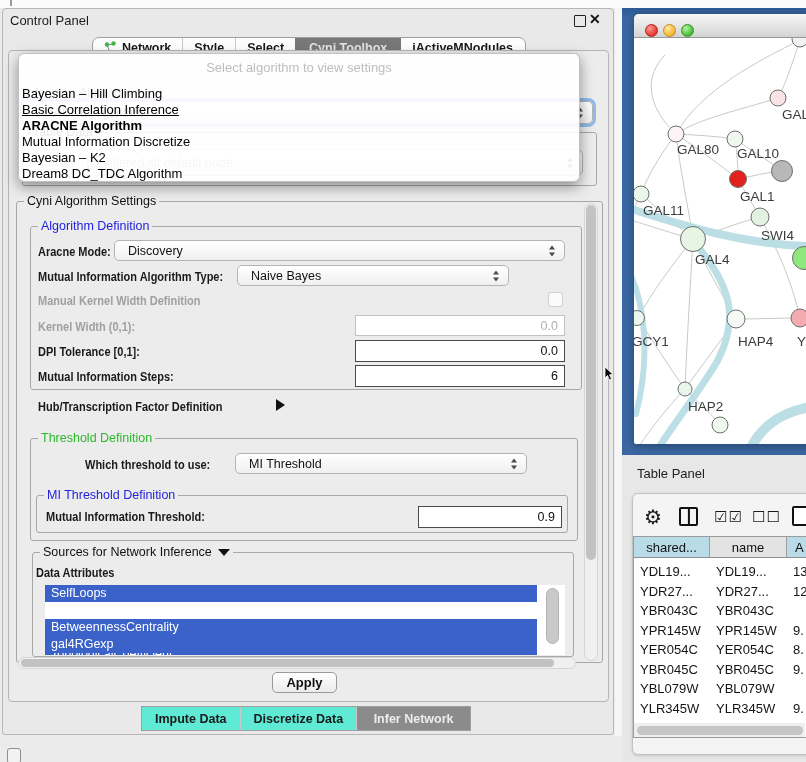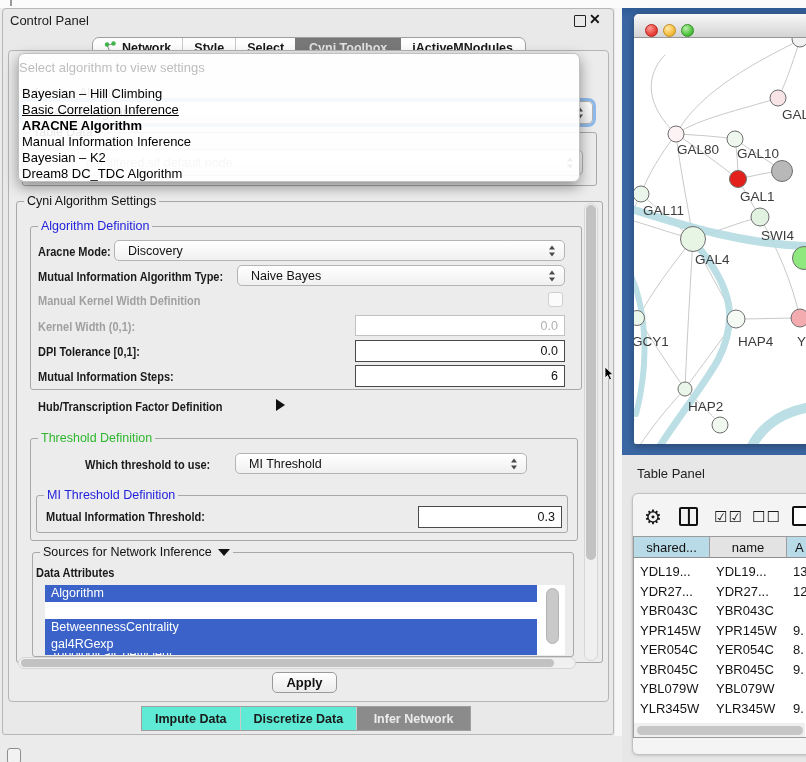--- a/index.html
+++ b/index.html
@@ -26,21 +26,21 @@
   .combo{background:linear-gradient(#ffffff,#f0f0f0);border:1px solid #b4b4b4;border-radius:5px;box-sizing:border-box;}
   .combo .cval{position:absolute;left:13px;top:50%;transform:translateY(-50%);font-size:12.5px;color:#111;white-space:nowrap;}
   .stp{position:absolute;right:8px;top:50%;transform:translateY(-50%);width:7px;height:11px;}
   .stp:before,.stp:after{content:"";position:absolute;left:0;border-left:3.5px solid transparent;border-right:3.5px solid transparent;}
   .stp:before{top:0;border-bottom:4.5px solid #4a4a4a;}
   .stp:after{bottom:0;border-top:4.5px solid #4a4a4a;}
   #infcombo{box-shadow:0 0 0 3px rgba(90,160,235,.65);}
   #popup{left:18px;top:53px;width:562px;height:129px;background:rgba(255,255,255,0.91);
          border:1px solid rgba(120,120,120,.45);border-radius:6px;box-shadow:0 5px 14px rgba(0,0,0,.4);
          box-sizing:border-box;z-index:40;}
-  #popup .ph{position:absolute;left:0;right:0;top:6px;font-size:13px;color:#bdbdbd;}
+  #popup .ph{position:absolute;left:0;right:0;top:6px;text-align:center;font-size:13px;color:#bdbdbd;}
   .pitem{position:absolute;left:3px;font-size:13px;color:#000;white-space:nowrap;}
   .pitem.b{font-weight:700;}
   .group{position:absolute;border:1px solid #a8a8a8;border-radius:3px;box-sizing:border-box;}
   .gt{position:absolute;top:-8px;left:7px;background:#ececec;padding:0 3px;font-size:12.5px;line-height:15px;color:#111;white-space:nowrap;}
   .gt.blue{color:#2222dd;}
   .gt.green{color:#2db82d;}
   .flabel{position:absolute;font-size:12.5px;font-weight:700;color:#1a1a1a;white-space:nowrap;
           transform:scaleX(0.88);transform-origin:0 50%;}
   .flabel.dis{color:#a0a0a0;}
   .tfield{position:absolute;background:#fff;box-sizing:border-box;font-size:12.5px;color:#111;text-align:right;padding:3px 6px 12px 0;}
@@ -143,42 +143,42 @@
     <span class="cval" style="color:#9a9a9a;">gal-filtered.sif default node</span>
     <span class="stp"></span>
   </div>
 
   <div class="abs" id="popup">
     <div class="ph">Select algorithm to view settings</div>
     <div id="pitems">
         <div class="pitem" style="top: 32px;">Bayesian – Hill Climbing</div>
         <div class="pitem" style="top: 48px; text-decoration: underline;">Basic Correlation Inference</div>
         <div class="pitem b" style="top: 64px;">ARACNE Algorithm</div>
-        <div class="pitem" style="top: 80px;">Manual Information Inference</div>
+        <div class="pitem" style="top: 80px;">Mutual Information Discretize</div>
         <div class="pitem" style="top: 96px;">Bayesian – K2</div>
         <div class="pitem" style="top: 112px;">Dream8 DC_TDC Algorithm</div>
       </div>
   </div>
 
   <div class="group" style="left:16px;top:201px;width:587px;height:462px;">
     <span class="gt">Cyni Algorithm Settings</span>
   </div>
   <div class="sbtrack" style="left:584px;top:203px;width:14px;height:458px;border-radius:7px;"></div>
   <div class="sbthumb" style="left:586px;top:205px;width:10px;height:355px;"></div>
 
   <div class="group" style="left:30px;top:226px;width:552px;height:164px;">
     <span class="gt blue">Algorithm Definition</span>
   </div>
   <span class="flabel" style="left:38px;top:245px;">Aracne Mode:</span>
   <div class="abs combo" style="left:114px;top:240px;width:451px;height:21px;">
     <span class="cval">Discovery</span>
     <span class="stp"></span>
   </div>
   <span class="flabel" style="left:38px;top:270px;">Mutual Information Algorithm Type:</span>
-  <div class="abs combo" style="left:237px;top:265px;width:328px;height:21px;">
+  <div class="abs combo" style="left:237px;top:265px;width:272px;height:21px;">
     <span class="cval">Naive Bayes</span>
     <span class="stp"></span>
   </div>
   <span class="flabel dis" style="left:38px;top:294px;">Manual Kernel Width Definition</span>
   <div class="abs" style="left:548px;top:292px;width:15px;height:15px;border:1px solid #cfcfcf;border-radius:3px;background:#fbfbfb;box-sizing:border-box;"></div>
   <span class="flabel dis" style="left:38px;top:320px;">Kernel Width (0,1):</span>
   <div class="tfield dis" style="left:355px;top:315px;width:210px;height:21px;">0.0</div>
   <span class="flabel" style="left:38px;top:345px;">DPI Tolerance [0,1]:</span>
   <div class="tfield en" style="left:355px;top:340px;width:210px;height:22px;">0.0</div>
   <span class="flabel" style="left:38px;top:370px;">Mutual Information Steps:</span>
@@ -192,28 +192,28 @@
   </div>
   <span class="flabel" style="left:85px;top:458px;">Which threshold to use:</span>
   <div class="abs combo" style="left:235px;top:453px;width:292px;height:21px;">
     <span class="cval">MI Threshold</span>
     <span class="stp"></span>
   </div>
   <div class="group" style="left:36px;top:495px;width:532px;height:38px;">
     <span class="gt blue">MI Threshold Definition</span>
   </div>
   <span class="flabel" style="left:46px;top:510px;">Mutual Information Threshold:</span>
-  <div class="tfield en" style="left:418px;top:506px;width:144px;height:22px;">0.3</div>
+  <div class="tfield en" style="left:418px;top:506px;width:144px;height:22px;">0.9</div>
 
   <div class="group" style="left:32px;top:552px;width:542px;height:105px;">
     <span class="gt"><span>Sources for Network Inference</span> <span style="display:inline-block;width:0;height:0;border-left:6px solid transparent;border-right:6px solid transparent;border-top:7px solid #111;vertical-align:middle;margin-left:3px;"></span></span>
   </div>
   <span class="flabel" style="left:36px;top:566px;">Data Attributes</span>
   <div class="abs" id="attrlist">
-      <div class="litem" style="top: 0px;">Algorithm</div>
+      <div class="litem" style="top: 0px;">SelfLoops</div>
       <div class="litem" style="top: 17px; margin-top: 44px;">TopologicalCoefficient</div>
       <div class="litem" style="top: 34px;">BetweennessCentrality</div>
       <div class="litem" style="top: 51px;">gal4RGexp</div>
     </div>
   <div class="sbtrack" style="left:540px;top:585px;width:25px;height:70px;border:none;background:#fff;border-radius:0;"></div>
   <div class="sbthumb" style="left:546px;top:588px;width:13px;height:56px;background:#c9c9c9;border:1px solid #b2b2b2;border-radius:7px;box-sizing:border-box;"></div>
   <div class="sbtrack" style="left:18px;top:657px;width:558px;height:12px;"></div>
   <div class="sbthumb" style="left:21px;top:659px;width:533px;height:8px;"></div>
 
   <div class="abs" id="applybtn">Apply</div>

